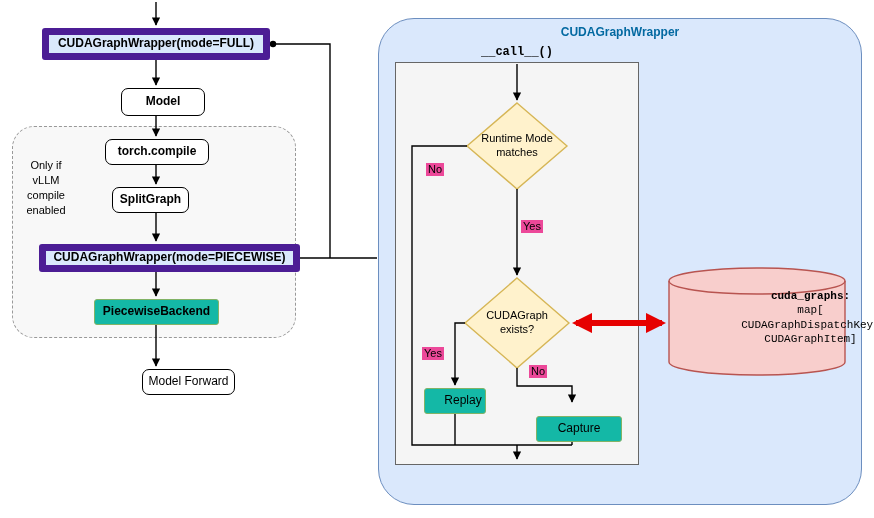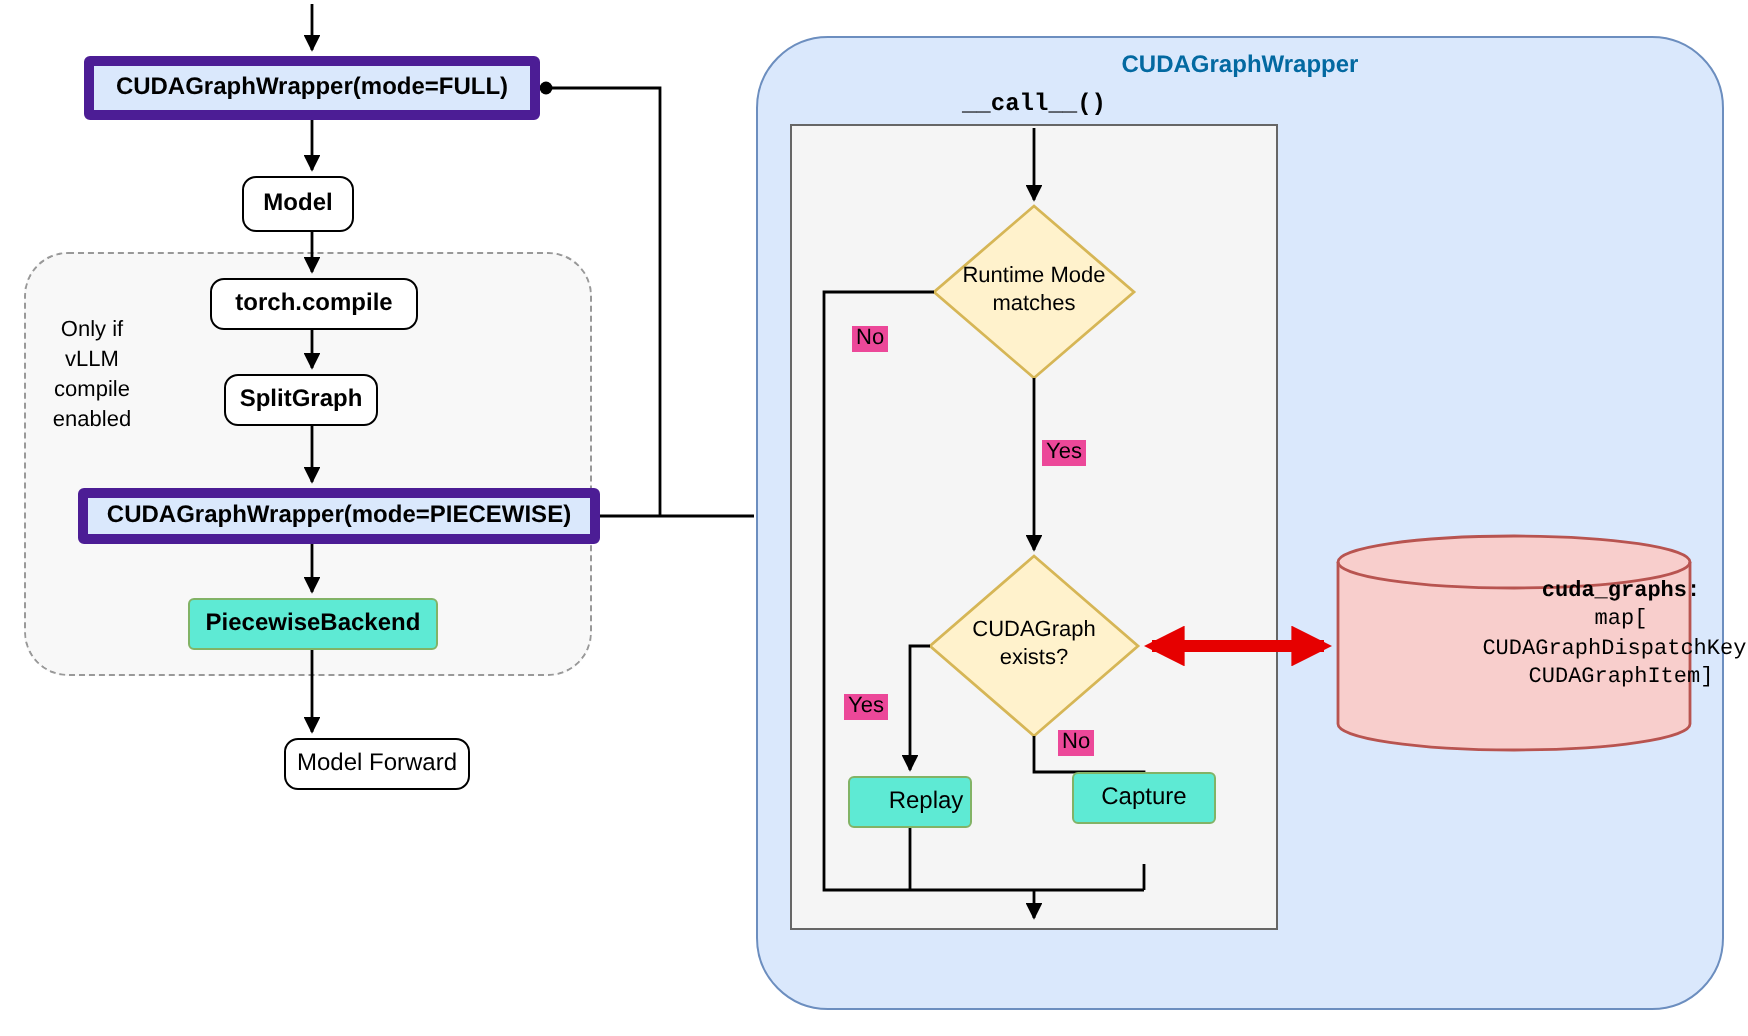--- a/index.html
+++ b/index.html
@@ -6,22 +6,22 @@
   .canvas{
     position:relative;width:874px;height:518px;background:#ffffff;
     font-family:"Liberation Sans",sans-serif;overflow:hidden;
   }
   .layer{position:absolute;left:0;top:0;width:874px;height:518px;pointer-events:none;}
   .node{
     position:absolute;display:flex;align-items:center;justify-content:center;
     text-align:center;font-size:12px;box-sizing:border-box;line-height:1.15;
   }
   .white-node{background:#ffffff;border:1px solid #000000;border-radius:7px;font-weight:bold;}
-  .blue-node{background:#dae8fc;border:5px solid #4c1d95;border-radius:3px;font-weight:bold;}
-  .green-node{background:#5eead4;border:1px solid #82b366;border-radius:3px;}
+  .blue-node{background:#dae8fc;border:7px solid #4c1d95;border-radius:3px;font-weight:bold;}
+  .green-node{background:#14b8a6;border:1px solid #82b366;border-radius:3px;}
   .regular{font-weight:normal;}
   .bold{font-weight:bold;}
   .mono{font-family:Liberation Mono, monospace;}
   .panel{
     position:absolute;background:#dae8fc;border:1px solid #6c8ebf;border-radius:36px;box-sizing:border-box;
   }
   .gray-box{position:absolute;background:#f5f5f5;border:1px solid #666666;box-sizing:border-box;}
   .dashed-group{
     position:absolute;background:#f8f8f8;border:1px dashed #999999;border-radius:22px;box-sizing:border-box;
   }
@@ -85,21 +85,21 @@
     <line x1="517" y1="445" x2="517" y2="459" stroke="#000" stroke-width="1.4" marker-end="url(#arrow-black)"></line>
 
     <line x1="576" y1="323" x2="662" y2="323" stroke="#e60000" stroke-width="6" marker-start="url(#arrow-red-start)" marker-end="url(#arrow-red-end)"></line>
 
     <path d="M 669 281 A 88 13 0 0 1 845 281 L 845 362 A 88 13 0 0 1 669 362 Z" fill="#f8cecc" stroke="#b85450" stroke-width="1.4"></path>
     <path d="M 669 281 A 88 13 0 0 0 845 281" fill="none" stroke="#b85450" stroke-width="1.4"></path>
   </svg>
 
   <div class="node blue-node" style="left:42px;top:28px;width:228px;height:32px;">CUDAGraphWrapper(mode=FULL)</div>
 
-  <div class="node white-node" style="left:121px;top:88px;width:56px;height:28px;">Model</div>
+  <div class="node white-node" style="left:121px;top:88px;width:84px;height:28px;">Model</div>
 
   <div class="note" style="left:14px;top:158px;width:64px;">Only if
 vLLM
 compile
 enabled</div>
 
   <div class="node white-node" style="left:105px;top:139px;width:104px;height:26px;">torch.compile</div>
 
   <div class="node white-node" style="left:112px;top:187px;width:77px;height:26px;">SplitGraph</div>
 
@@ -122,21 +122,21 @@
   <div class="edge-label" style="left:426px;top:163px;">No</div>
 
   <div class="edge-label" style="left:521px;top:220px;">Yes</div>
 
   <div class="edge-label" style="left:422px;top:347px;">Yes</div>
 
   <div class="edge-label" style="left:529px;top:365px;">No</div>
 
   <div class="node green-node" style="left:424px;top:388px;width:62px;height:26px;padding-left:16px;">Replay</div>
 
-  <div class="node green-node" style="left:536px;top:386px;width:72px;height:26px;">Capture</div>
+  <div class="node green-node" style="left:536px;top:416px;width:86px;height:26px;">Capture</div>
 
   <div class="cyl-text mono" style="left:669px;top:289px;width:197px;margin-left:43px;">
     <span class="bold">cuda_graphs:</span>
     <div class="body">map[
 CUDAGraphDispatchKey,
 CUDAGraphItem]</div>
   </div>
 
 </div>
 

